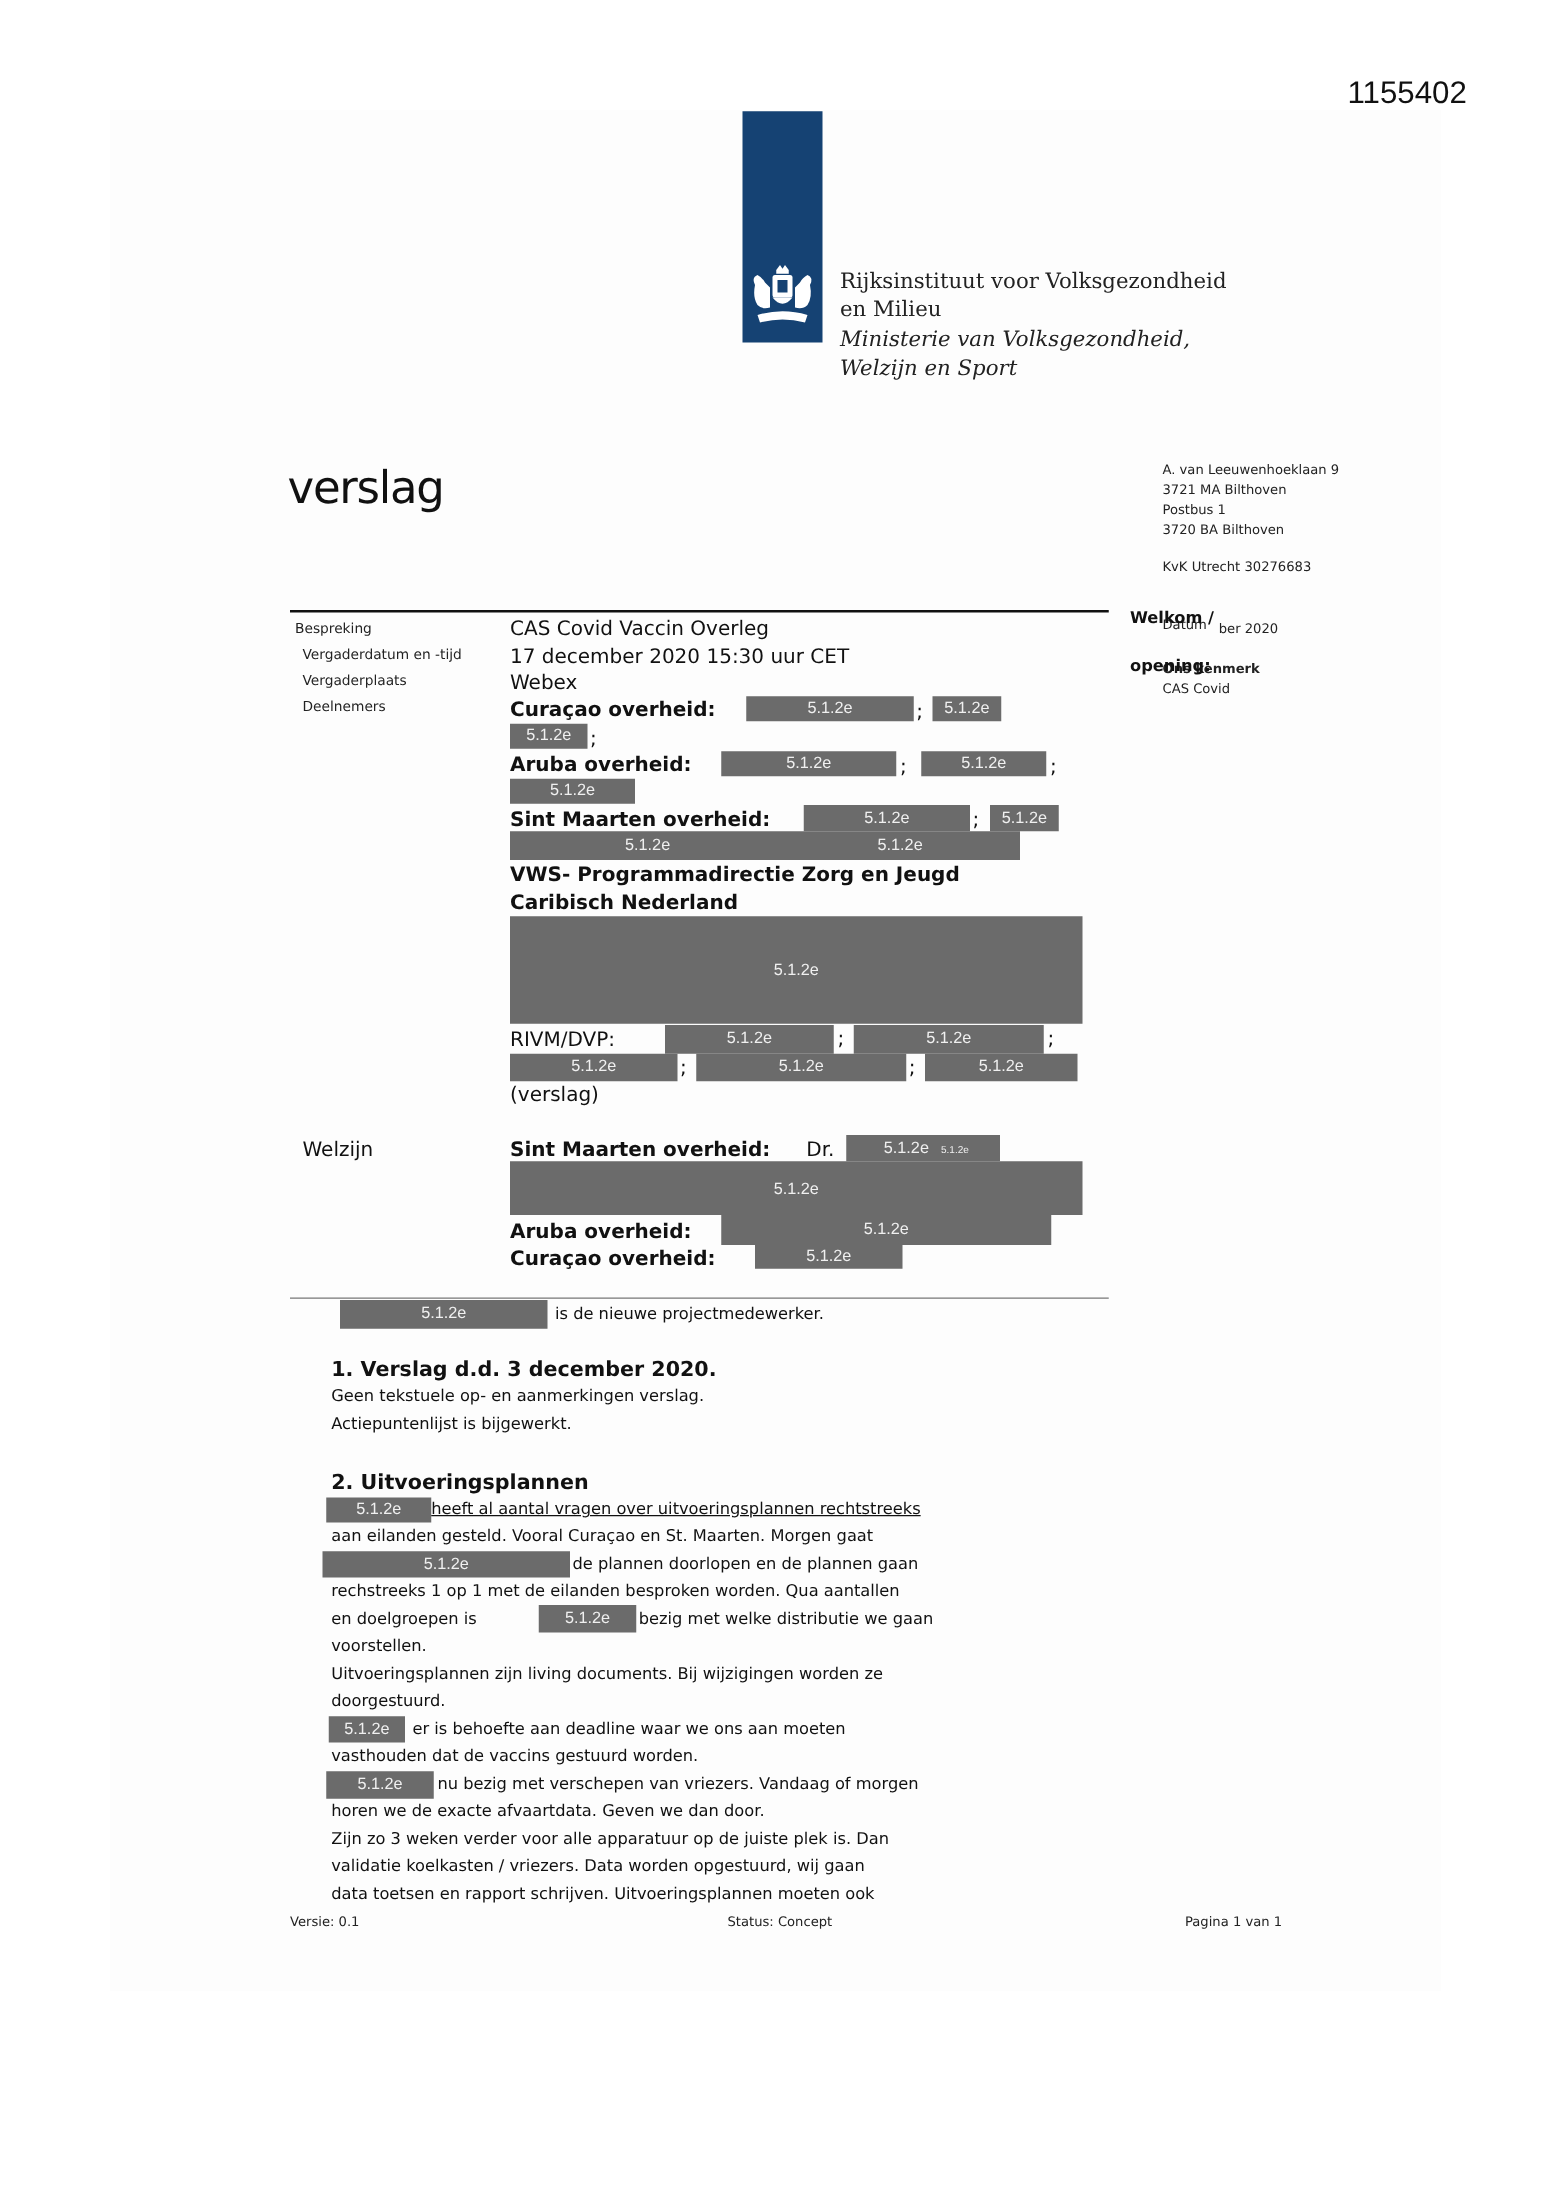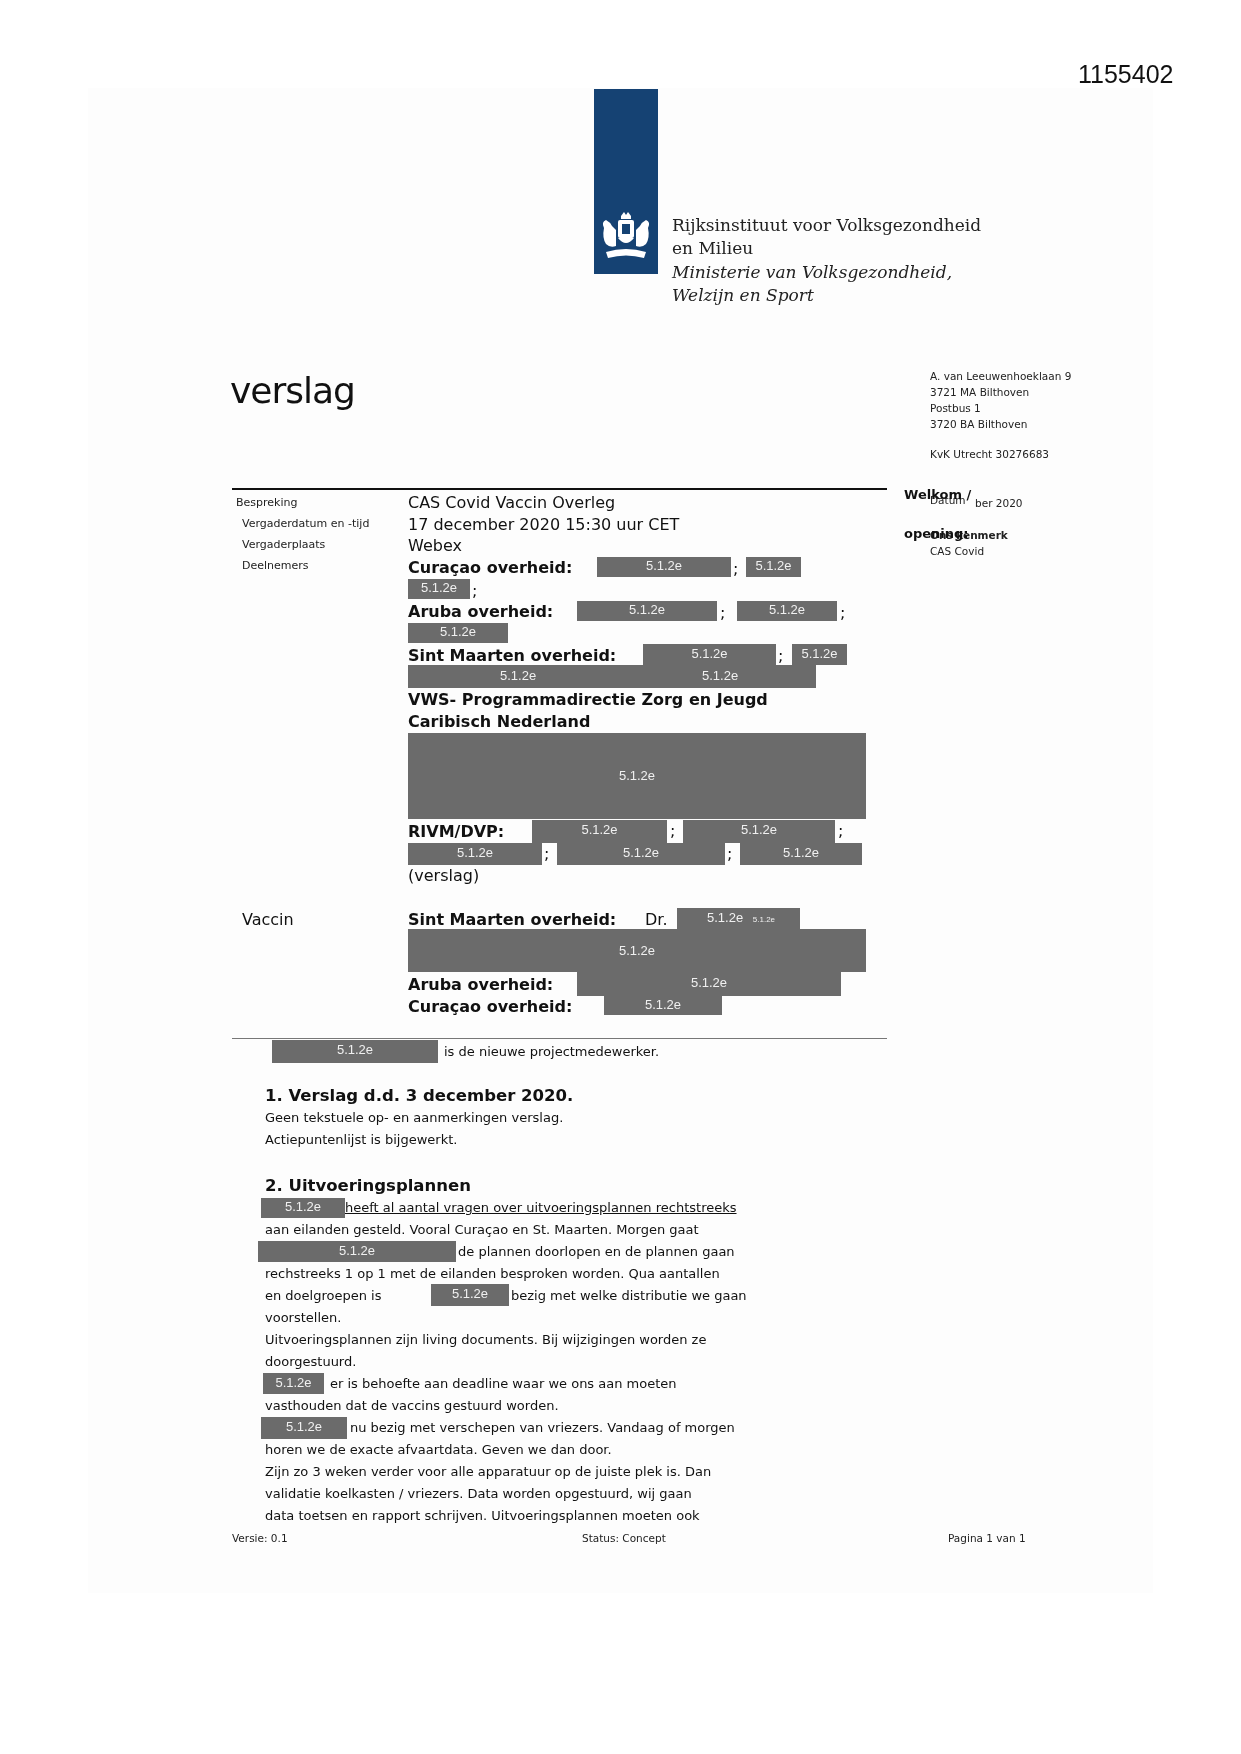--- a/index.html
+++ b/index.html
@@ -96,33 +96,33 @@
 <div class="red" style="left:792px; top:644px; width:55px; height:21px; line-height:19px;">5.1.2e</div>
 <div class="red" style="left:408px; top:665px; width:408px; height:23px; text-align:left;">
   <span class="abs" style="left:92px; top:3px;">5.1.2e</span>
   <span class="abs" style="left:294px; top:3px;">5.1.2e</span>
 </div>
 
 <div class="abs val" style="left:408px; top:690px; font-weight:bold;">VWS- Programmadirectie Zorg en Jeugd</div>
 <div class="abs val" style="left:408px; top:712px; font-weight:bold;">Caribisch Nederland</div>
 <div class="red" style="left:408px; top:733px; width:458px; height:86px; line-height:86px;">5.1.2e</div>
 
-<div class="abs val" style="left:408px; top:822px; font-weight:bold;">RIVM/DVP:</div>
+<div class="abs val" style="left:408px; top:822px; font-weight:normal;">RIVM/DVP:</div>
 <div class="red" style="left:532px; top:820px; width:135px; height:23px; line-height:20px;">5.1.2e</div>
 <div class="abs val" style="left:670px; top:821px;">;</div>
 <div class="red" style="left:683px; top:820px; width:152px; height:23px; line-height:20px;">5.1.2e</div>
 <div class="abs val" style="left:838px; top:821px;">;</div>
 <div class="red" style="left:408px; top:843px; width:134px; height:22px; line-height:20px;">5.1.2e</div>
 <div class="abs val" style="left:544px; top:844px;">;</div>
 <div class="red" style="left:557px; top:843px; width:168px; height:22px; line-height:20px;">5.1.2e</div>
 <div class="abs val" style="left:727px; top:844px;">;</div>
 <div class="red" style="left:740px; top:843px; width:122px; height:22px; line-height:20px;">5.1.2e</div>
 <div class="abs val" style="left:408px; top:866px;">(verslag)</div>
 
-<div class="abs val" style="left:242px; top:910px; font-weight:normal;">Vaccin</div>
+<div class="abs val" style="left:242px; top:910px; font-weight:normal;">Welzijn</div>
 <div class="abs val" style="left:408px; top:910px; font-weight:bold;">Sint Maarten overheid:</div>
 <div class="abs val" style="left:645px; top:910px;">Dr.</div>
 <div class="red" style="left:677px; top:908px; width:123px; height:21px; line-height:19px; text-align:left;">
   <span style="margin-left:30px;">5.1.2e</span>
   <span style="margin-left:6px; font-size:8px;">5.1.2e</span>
 </div>
 <div class="red" style="left:408px; top:929px; width:458px; height:43px; line-height:43px;">5.1.2e</div>
 <div class="abs val" style="left:408px; top:975px; font-weight:bold;">Aruba overheid:</div>
 <div class="red" style="left:577px; top:972px; width:264px; height:24px; line-height:22px;">5.1.2e</div>
 <div class="abs val" style="left:408px; top:997px; font-weight:bold;">Curaçao overheid:</div>

